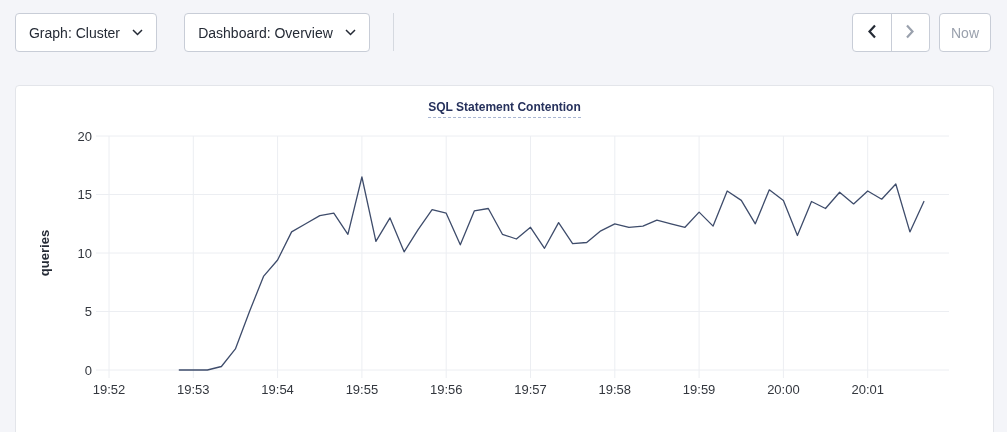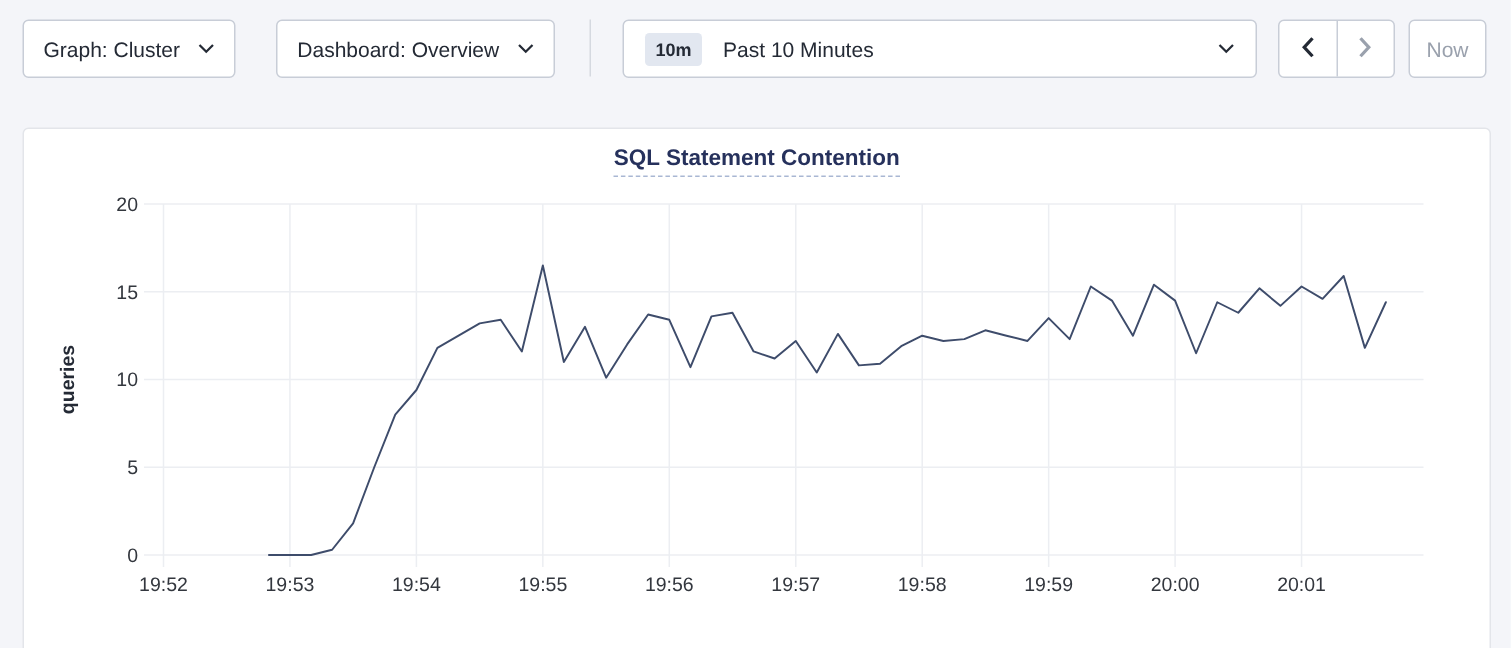--- a/index.html
+++ b/index.html
@@ -25,21 +25,21 @@
   .arrow-cell + .arrow-cell{border-left:1px solid var(--control-border,#c8cdd7);}
   .arrow-prev{color:var(--control-text,#242a35);}
   .arrow-next{color:var(--disabled-text,#b9bfca);}
   .now-btn{left:939px; width:52px; justify-content:center; color:var(--disabled-text,#9aa1ad);}
 
   
   .card{position:absolute; left:15px; top:85px; width:979px; height:400px;
         box-sizing:border-box; background:var(--card-bg,#fff);
         border:1px solid var(--card-border,#e3e5ea); border-radius:4px;}
   .card-title-row{position:absolute; top:11px; left:0; width:100%; text-align:center;}
-  .card-title{display:inline-block; font-size:15px; font-weight:bold;
+  .card-title{display:inline-block; font-size:12px; font-weight:bold;
               color:var(--title-color,#26315c); padding-bottom:3px;
               border-bottom:1px dashed var(--title-underline,#a9b7d3); cursor:help;}
   #chart-svg{position:absolute; left:0; top:0; width:977px; height:340px;}
   .grid{stroke:var(--grid-color,#eceef2); stroke-width:1;}
   .series-line{fill:none; stroke:var(--line-color,#3e4c6b); stroke-width:1.3;
                stroke-linejoin:round; stroke-linecap:round;}
   .ytick,.xtick{font-size:13px; fill:var(--axis-text,#33373e);}
   .ylabel{font-size:13px; font-weight:bold; fill:var(--control-text,#242a35);}
 </style>
 </head>
@@ -60,29 +60,20 @@
     <span>Dashboard: Overview</span>
     <span class="chev">
       <svg width="11" height="7" viewBox="0 0 11 7">
           <polyline points="1,1 5.5,5.5 10,1" fill="none" stroke="currentColor" stroke-width="1.5"></polyline>
         </svg>
     </span>
   </div>
 
   <div class="vdivider"></div>
 
-  <div class="ctl time-picker">
-    <span class="time-badge">10m</span>
-    <span class="time-label">Past 10 Minutes</span>
-    <span class="chev">
-      <svg width="11" height="7" viewBox="0 0 11 7">
-          <polyline points="1,1 5.5,5.5 10,1" fill="none" stroke="currentColor" stroke-width="1.5"></polyline>
-        </svg>
-    </span>
-  </div>
 
   <div class="ctl arrow-group">
     <div class="arrow-cell arrow-prev">
       <span>
         <svg width="10" height="15" viewBox="0 0 10 15">
             <polyline points="8,1.5 2.5,7.5 8,13.5" fill="none" stroke="currentColor" stroke-width="2.2"></polyline>
           </svg>
       </span>
     </div>
     <div class="arrow-cell arrow-next" aria-disabled="true">

